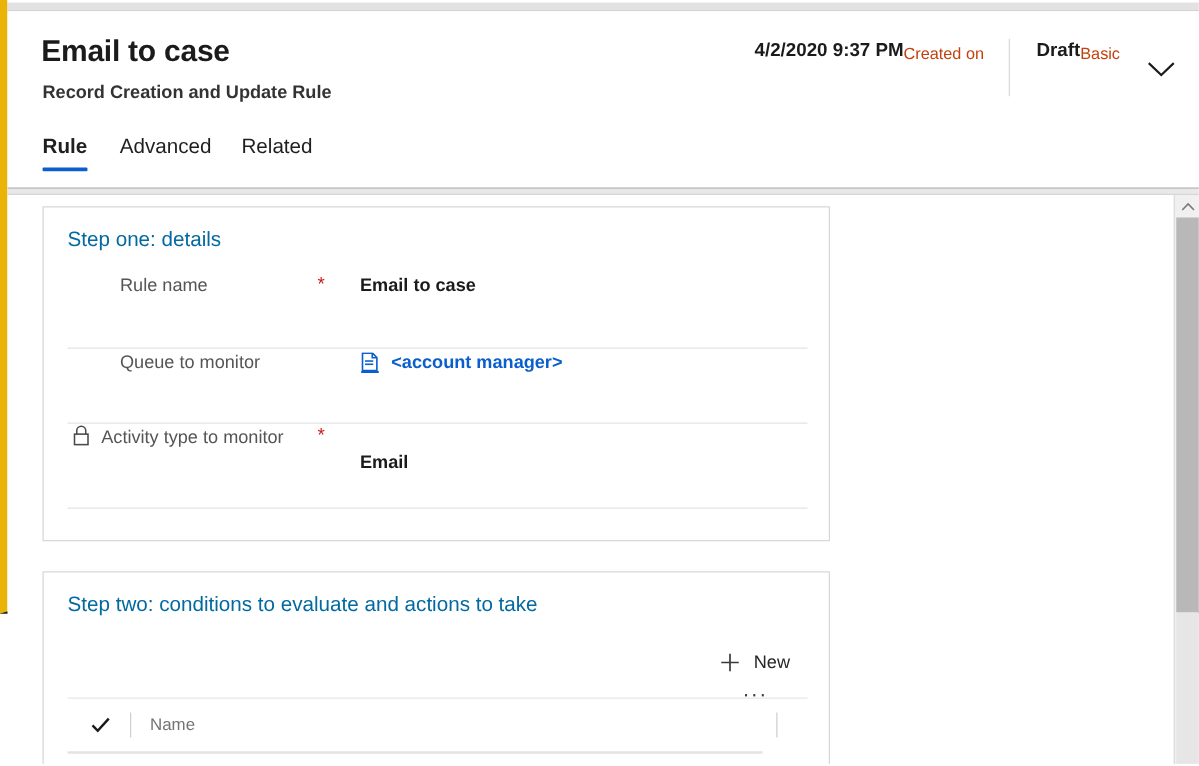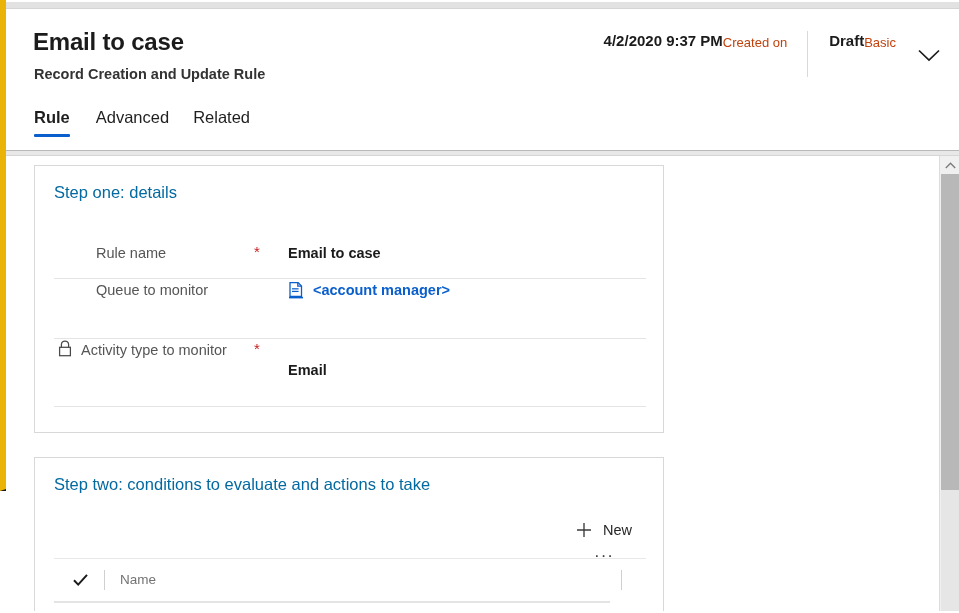--- a/index.html
+++ b/index.html
@@ -163,21 +163,21 @@
   }
 
   
   .field-row {
     position: absolute;
     left: 19px;
     width: 592px;
     display: flex;
     align-items: flex-start;
   }
-  #row-rule-name    { top: 75px;  height: 52px; }
+  #row-rule-name    { top: 51px;  height: 52px; }
   #row-queue        { top: 112px; height: 60px; }
   #row-activity     { top: 172px; height: 68px; }
 
   .field-sep {
     position: absolute;
     left: 19px;
     width: 592px;
     height: 1px;
     background: #e4e4e4;
   }

